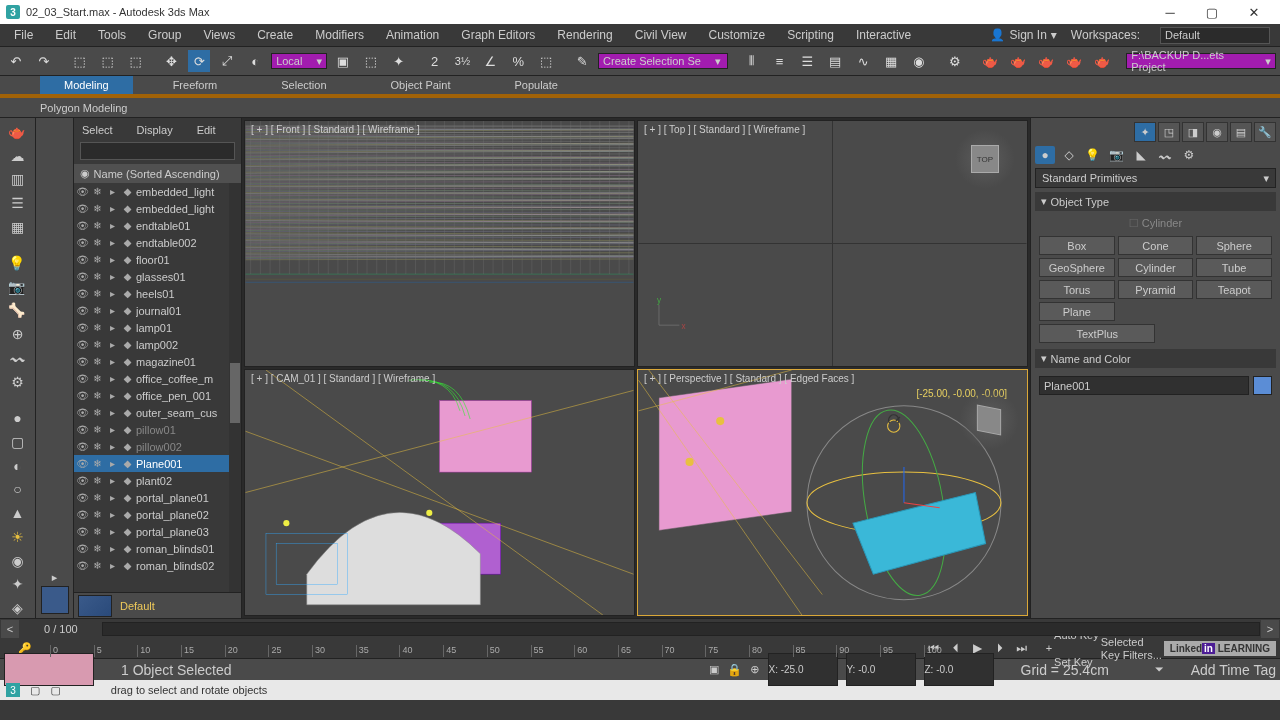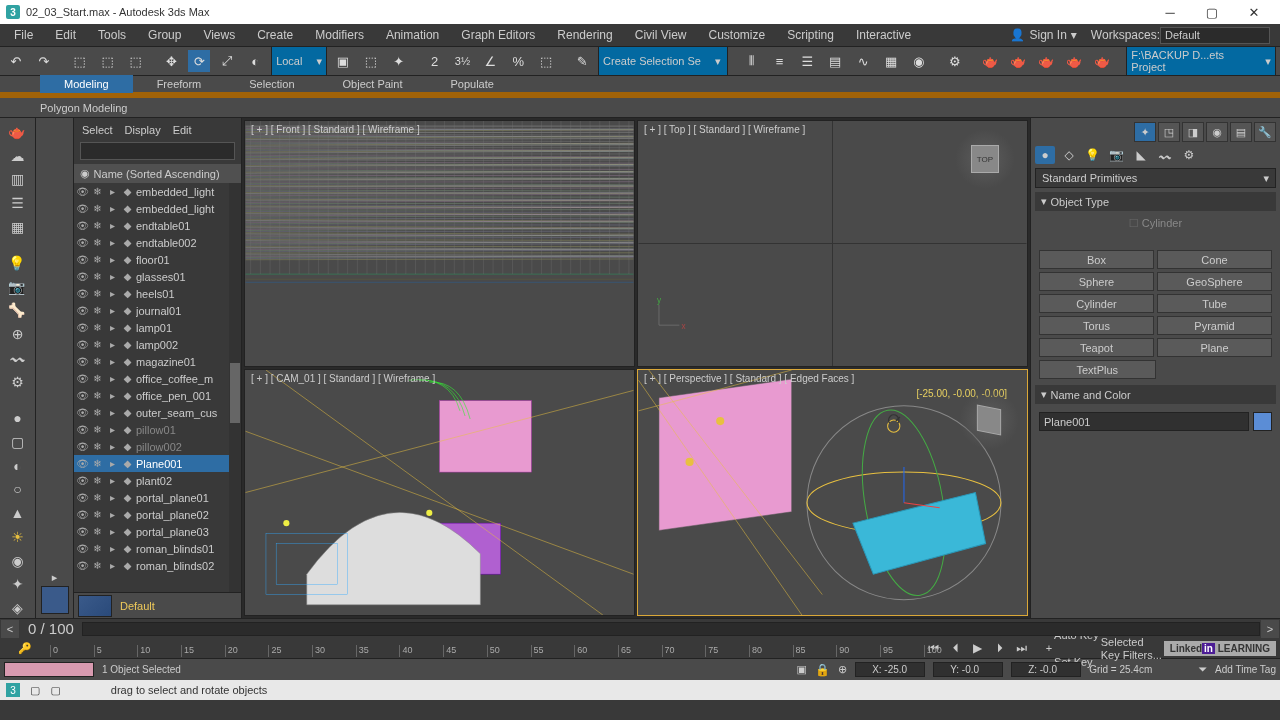--- a/index.html
+++ b/index.html
@@ -6,39 +6,39 @@
 body { background: #393939; color: #ccc; font-size: 11px; overflow: hidden; width: 1280px; height: 720px; }
 .titlebar { background: #fff; color: #333; height: 24px; display: flex; align-items: center; padding: 0 6px; justify-content: space-between; }
 .titlebar .left { display: flex; align-items: center; gap: 6px; }
 .titlebar .icon3 { width: 14px; height: 14px; background: #30a2a2; color: #fff; display: flex; align-items: center; justify-content: center; font-size: 10px; font-weight: bold; border-radius: 2px; }
 .titlebar .wbtns { display: flex; gap: 2px; }
 .titlebar .wbtn { width: 40px; height: 22px; display: flex; align-items: center; justify-content: center; font-size: 13px; }
 .menubar { background: #393939; height: 22px; display: flex; align-items: center; padding: 0 4px; gap: 2px; font-size: 12px; }
 .menubar .mitem { padding: 2px 10px; cursor: pointer; }
 .menubar .spacer { flex: 1; }
 .menubar .sign { display:flex; align-items:center; gap:4px; padding:0 6px;}
-.menubar .ws { display:flex; align-items:center; gap:0; padding:0 6px;}
+.menubar .ws { display:flex; align-items:center; gap:20px; padding:0 6px;}
 .menubar input.ws-sel { background:#2b2b2b; border:1px solid #555; color:#ccc; height:17px; width:110px; padding:0 4px; font-size:11px;}
 .toolbar { background: #4a4a4a; height: 30px; display:flex; align-items:center; padding: 0 4px; gap:4px; border-top:1px solid #222; border-bottom:1px solid #222;}
 .tbtn { width:24px; height:24px; background:#4a4a4a; border:1px solid #4a4a4a; display:flex; align-items:center; justify-content:center; font-size:13px; color:#ddd; cursor:pointer;}
 .tbtn.sep { width:4px; border:none; background:transparent;}
-.tdrop { background:#0369a1; border:1px solid #222; color:#ccc; height:30px; padding:0 4px; font-size:11px; display:flex; align-items:center; gap:14px; }
-.ribbon { background:#4a4a4a; height:22px; display:flex; align-items:center; padding: 0 40px; gap:0; border-bottom:6px solid #a16207;}
+.tdrop { background:#a21caf; border:1px solid #222; color:#ccc; height:16px; padding:0 4px; font-size:11px; display:flex; align-items:center; gap:14px; }
+.ribbon { background:#4a4a4a; height:22px; display:flex; align-items:center; padding: 0 40px; gap:16px; border-bottom:4px solid #a16207;}
 .ribbon .rtab { padding: 3px 24px; font-size:11px; color:#ccc; }
 .ribbon .rtab.active { background:#2e6da4; color:#fff; }
 .subribbon { background:#4a4a4a; height:20px; display:flex; align-items:center; padding-left:40px; font-size:11px; color:#ccc; border-bottom:1px solid #222;}
 
 .mainrow { display:flex; height: 500px; }
 .lefttool { width:36px; background:#4a4a4a; border-right:1px solid #222; display:flex; flex-direction:column; align-items:center; padding-top:4px; gap:4px;}
 .lefttool .ltbtn { width:24px; height:24px; display:flex; align-items:center; justify-content:center; font-size:14px; color:#ccc;}
 .lefttool2 { width:38px; background:#4a4a4a; border-right:1px solid #222; display:flex; flex-direction:column; align-items:center; justify-content:flex-end; padding-bottom:4px; gap:2px;}
 .lefttool2 .swatch { width:28px; height:28px; border:1px solid #222; }
 
 .scene-panel { width:168px; background:#393939; border-right:1px solid #222; display:flex; flex-direction:column;}
-.scene-top { display:flex; gap:12px; padding:6px 8px; font-size:11px; }
+.scene-top { display:flex; gap:24px; padding:6px 8px; font-size:11px; }
 .scene-search { padding: 0 6px 4px 6px;}
 .scene-search input { width:100%; background:#2b2b2b; border:1px solid #555; color:#ccc; height:18px; padding:0 4px; font-size:11px;}
 .scene-hdr { background:#505050; padding:3px 6px; display:flex; align-items:center; gap:4px; font-size:11px;}
 .scene-list { flex:1; overflow:hidden; position:relative;}
 .scene-row { display:flex; align-items:center; height:17px; padding:0 2px; font-size:11px; color:#ccc; gap:2px;}
 .scene-row.sel { background:#2e6da4; color:#fff;}
 .scene-row .ic { width:13px; height:13px; display:flex; align-items:center; justify-content:center; font-size:10px; color:#aaa;}
 .scene-row .nm { white-space:nowrap; overflow:hidden; text-overflow:ellipsis; flex:1;}
 .scene-row.dim .nm { color:#888; }
 .scene-scroll { position:absolute; right:0; top:0; width:12px; height:100%; background:#333;}
@@ -61,41 +61,41 @@
 .cmd-tabs .ct { width:22px; height:20px; background:#555; border:1px solid #333; display:flex; align-items:center; justify-content:center; font-size:11px;}
 .cmd-tabs .ct.active { background:#2e6da4;}
 .cmd-tabs2 { display:flex; gap:4px; margin-bottom:4px;}
 .cmd-tabs2 .ct { width:20px; height:18px; display:flex; align-items:center; justify-content:center; font-size:12px;}
 .cmd-tabs2 .ct.active { background:#2e6da4; border-radius:2px;}
 .cmd-drop { background:#393939; border:1px solid #222; height:20px; display:flex; align-items:center; padding:0 6px; font-size:11px; margin-bottom:2px;}
 .cmd-drop .arr { margin-left:auto;}
 .roll-hdr { background:#393939; padding:3px 6px; font-size:11px; display:flex; align-items:center; gap:4px; margin-top:2px;}
 .roll-body { padding:4px; }
 .auto-grid { text-align:center; color:#888; font-size:11px; padding:2px;}
-.btn-grid { display:grid; grid-template-columns:1fr 1fr; gap:3px; margin-top:18px;}
+.btn-grid { display:grid; grid-template-columns:1fr 1fr 1fr; gap:3px; margin-top:4px;}
 .btn-grid .pbtn { background:#5a5a5a; border:1px solid #333; height:19px; display:flex; align-items:center; justify-content:center; font-size:11px; cursor:pointer;}
 .btn-grid .pbtn.full { grid-column: 1 / -1; width:50%; justify-self:start;}
 .name-row { display:flex; gap:4px; padding:4px 0;}
 .name-row input { flex:1; background:#303030; border:1px solid #222; color:#ccc; height:19px; padding:0 4px; font-size:11px;}
 .name-row .csw { width:19px; height:19px; background:#5b8dd6; border:1px solid #222;}
 
 .timeline { height:20px; background:#393939; display:flex; align-items:center; border-top:1px solid #222;}
 .timeline .tlbtn { width:18px; height:18px; display:flex; align-items:center; justify-content:center; background:#4a4a4a; margin:0 1px;}
-.timeline .frlabel { padding:0 8px; font-size:15px;}
+.timeline .frlabel { padding:0 24px; font-size:11px;}
 .timeline .track { flex:1; height:14px; background:#2b2b2b; border:1px solid #222; position:relative;}
 .timebar { height:20px; background:#393939; display:flex; align-items:center;}
 .timebar .scale { flex:1; position:relative; height:18px; }
 .timebar .scale .mk { position:absolute; bottom:0; font-size:9px; color:#aaa; border-left:1px solid #666; padding-left:2px; height:12px;}
 .timebar .right { display:flex; gap:2px; align-items:center; padding-right:4px;}
 .timebar .pbtn2 { width:20px; height:18px; display:flex; align-items:center; justify-content:center; font-size:12px;}
 
 .status { height:22px; background:#4a4a4a; display:flex; align-items:center; border-top:1px solid #222; gap:8px; padding:0 4px;}
-.status .sbox { background:#303030; border:1px solid #222; height:15px; padding:0 16px; font-size:10px; display:flex; align-items:center;}
+.status .sbox { background:#303030; border:1px solid #222; height:33px; padding:0 0; font-size:10px; display:flex; align-items:center;}
 .status .sbox.pink { background:#d89ab0; width:90px;}
-.status .txt { font-size:10px;}
+.status .txt { font-size:14px;margin-left:19px;}
 .status .spacer { flex:1;}
 .status .lock { font-size:12px;}
 .linkedin { background:#aaa; padding:2px 6px; color:#333; font-size:10px; font-weight:bold;}
 
 .bottombar { height:20px; background:#e8e8e8; color:#333; display:flex; align-items:center; padding:0 6px; gap:10px; font-size:11px;}
 .bottombar .b3 { width:14px; height:14px; background:#30a2a2; color:#fff; display:flex; align-items:center; justify-content:center; font-size:10px;}
 </style>
 </head>
 <body>
 

